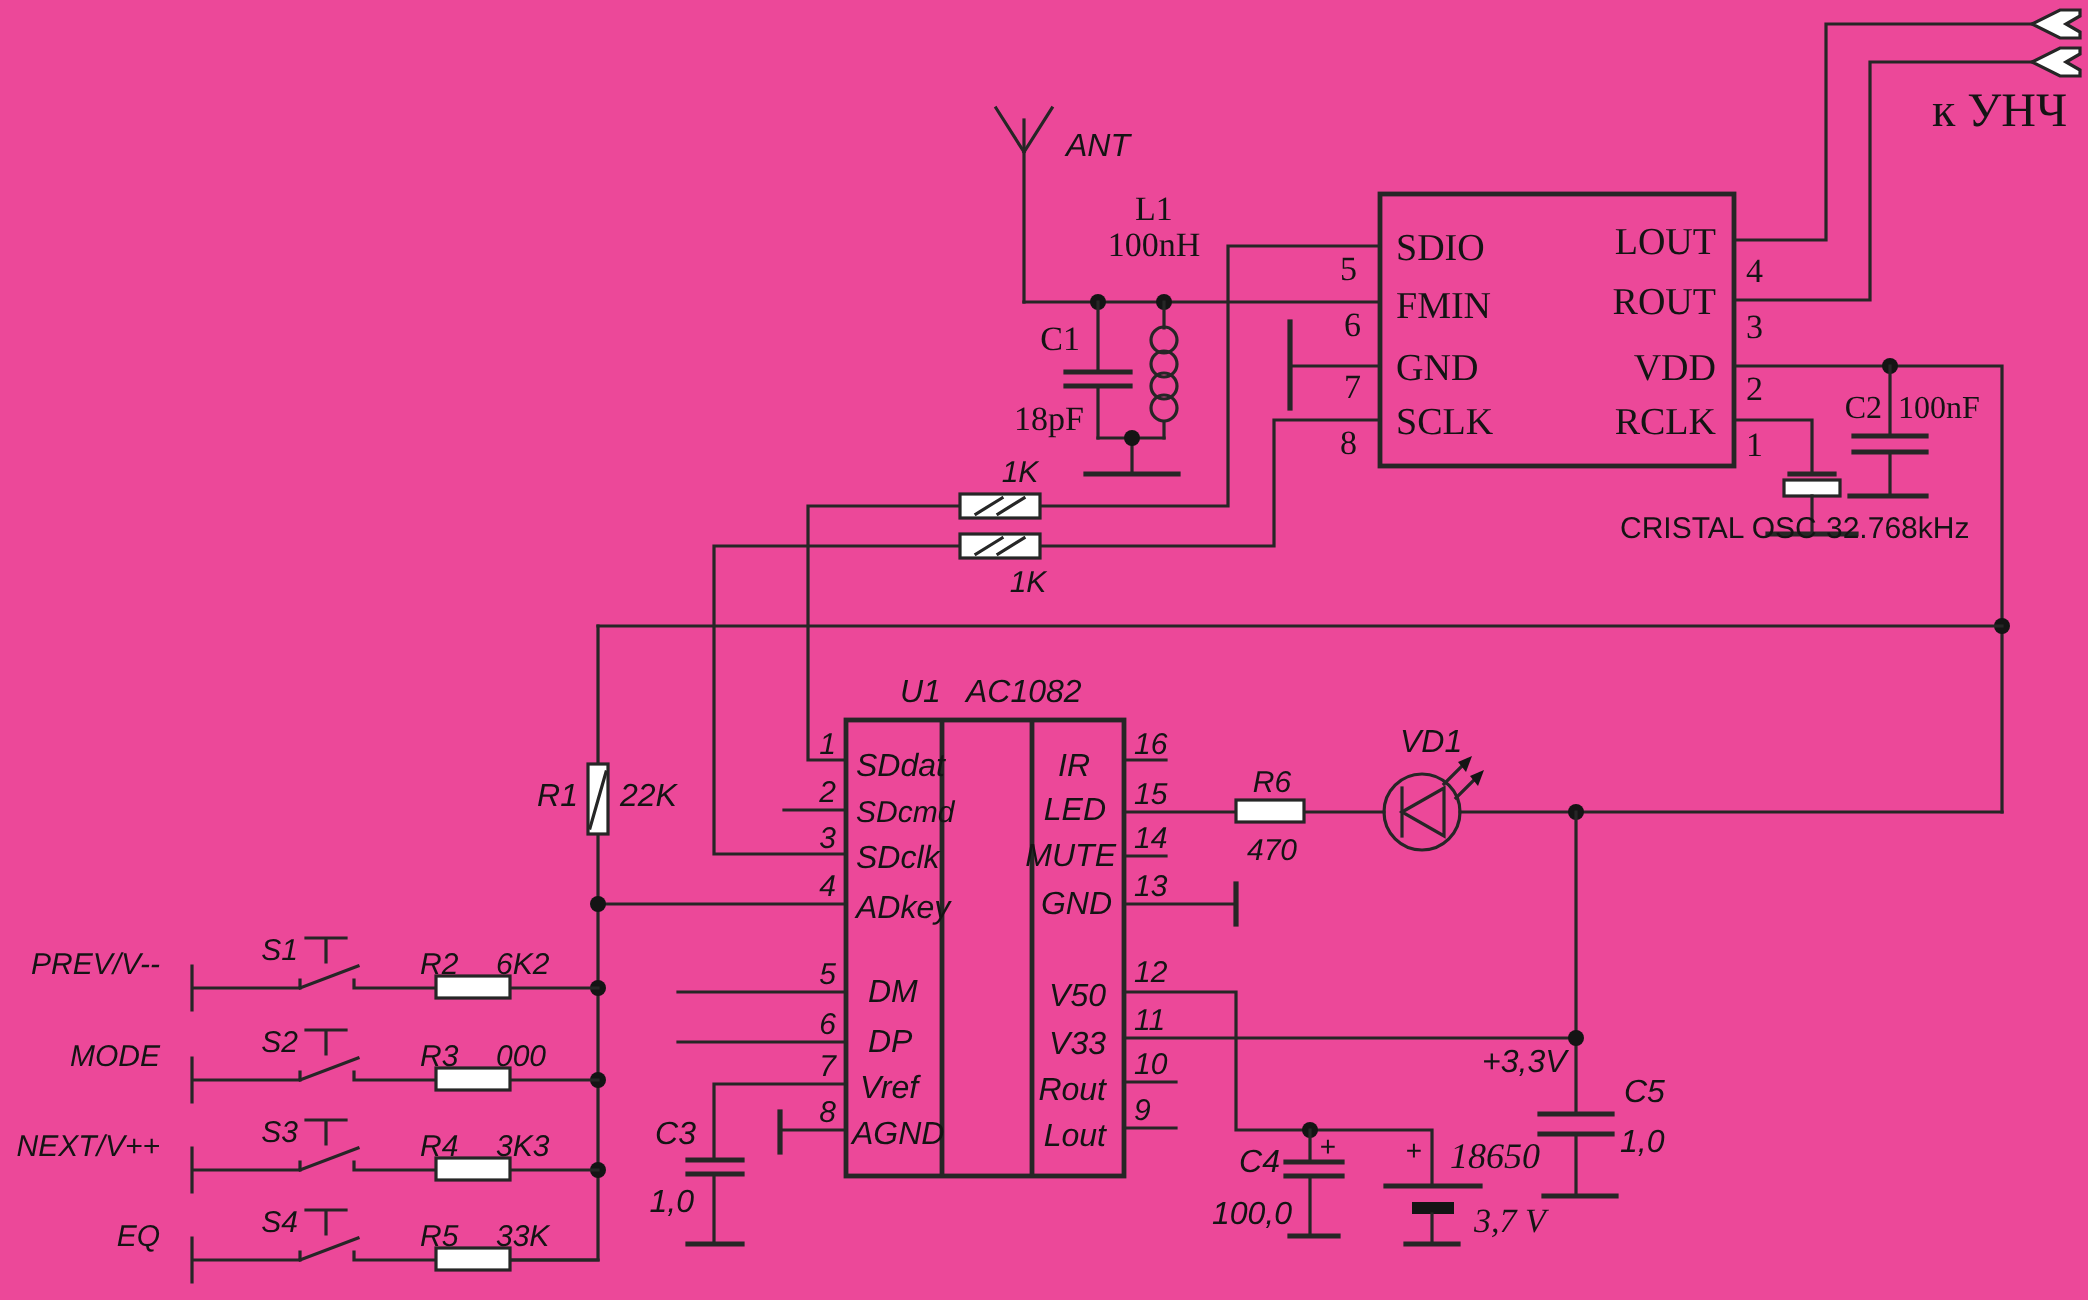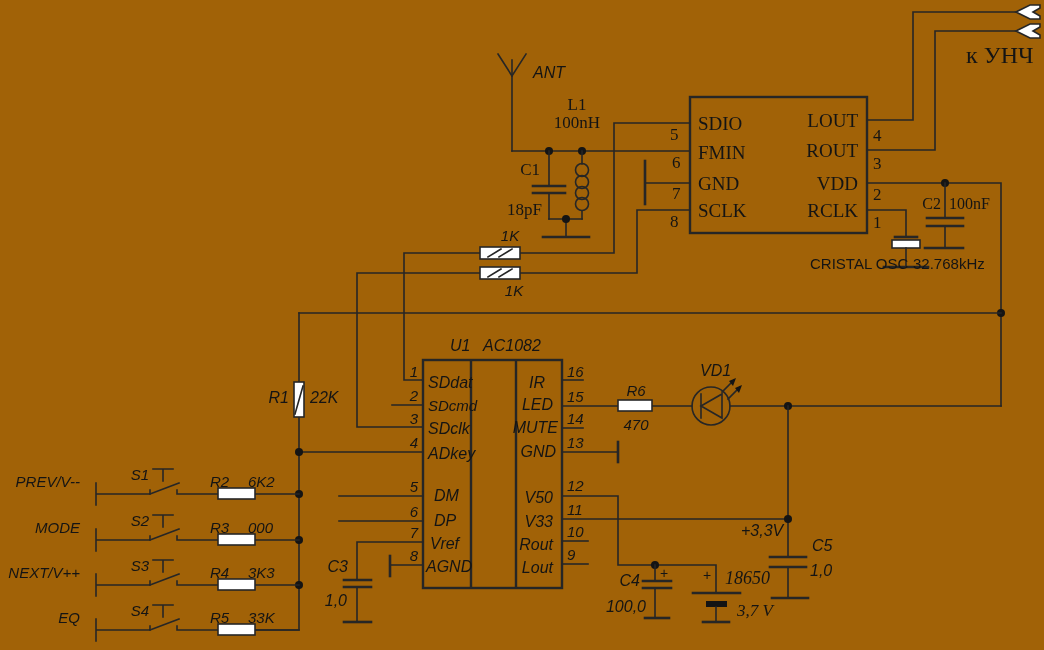--- a/index.html
+++ b/index.html
@@ -1,16 +1,16 @@
 <!DOCTYPE html>
 <html><head>
 <meta charset="utf-8">
 <style>
   html,body{margin:0;padding:0;background:#fff;}
-  .stage{width:1044px;height:650px;position:relative;background:#a16207;}
+  .stage{width:1044px;height:650px;position:relative;background:#ec4899;}
   .w   {fill:none;stroke:#262626;stroke-width:1.6;stroke-linecap:square;}
   .chip{fill:none;stroke:#262626;stroke-width:2.4;}
   .comp{fill:#fff;stroke:#262626;stroke-width:1.6;}
   .gnd {fill:none;stroke:#262626;stroke-width:2.6;stroke-linecap:square;}
   .dot {fill:#141414;stroke:none;}
   .t-serif{font-family:"Liberation Serif","DejaVu Serif",serif;fill:#141414;}
   .t-it   {font-family:"Liberation Sans","DejaVu Sans",sans-serif;font-style:italic;fill:#141414;}
   .t-sans {font-family:"Liberation Sans","DejaVu Sans",sans-serif;fill:#141414;}
   .t-si   {font-family:"Liberation Serif","DejaVu Serif",serif;font-style:italic;fill:#141414;}
 </style>

